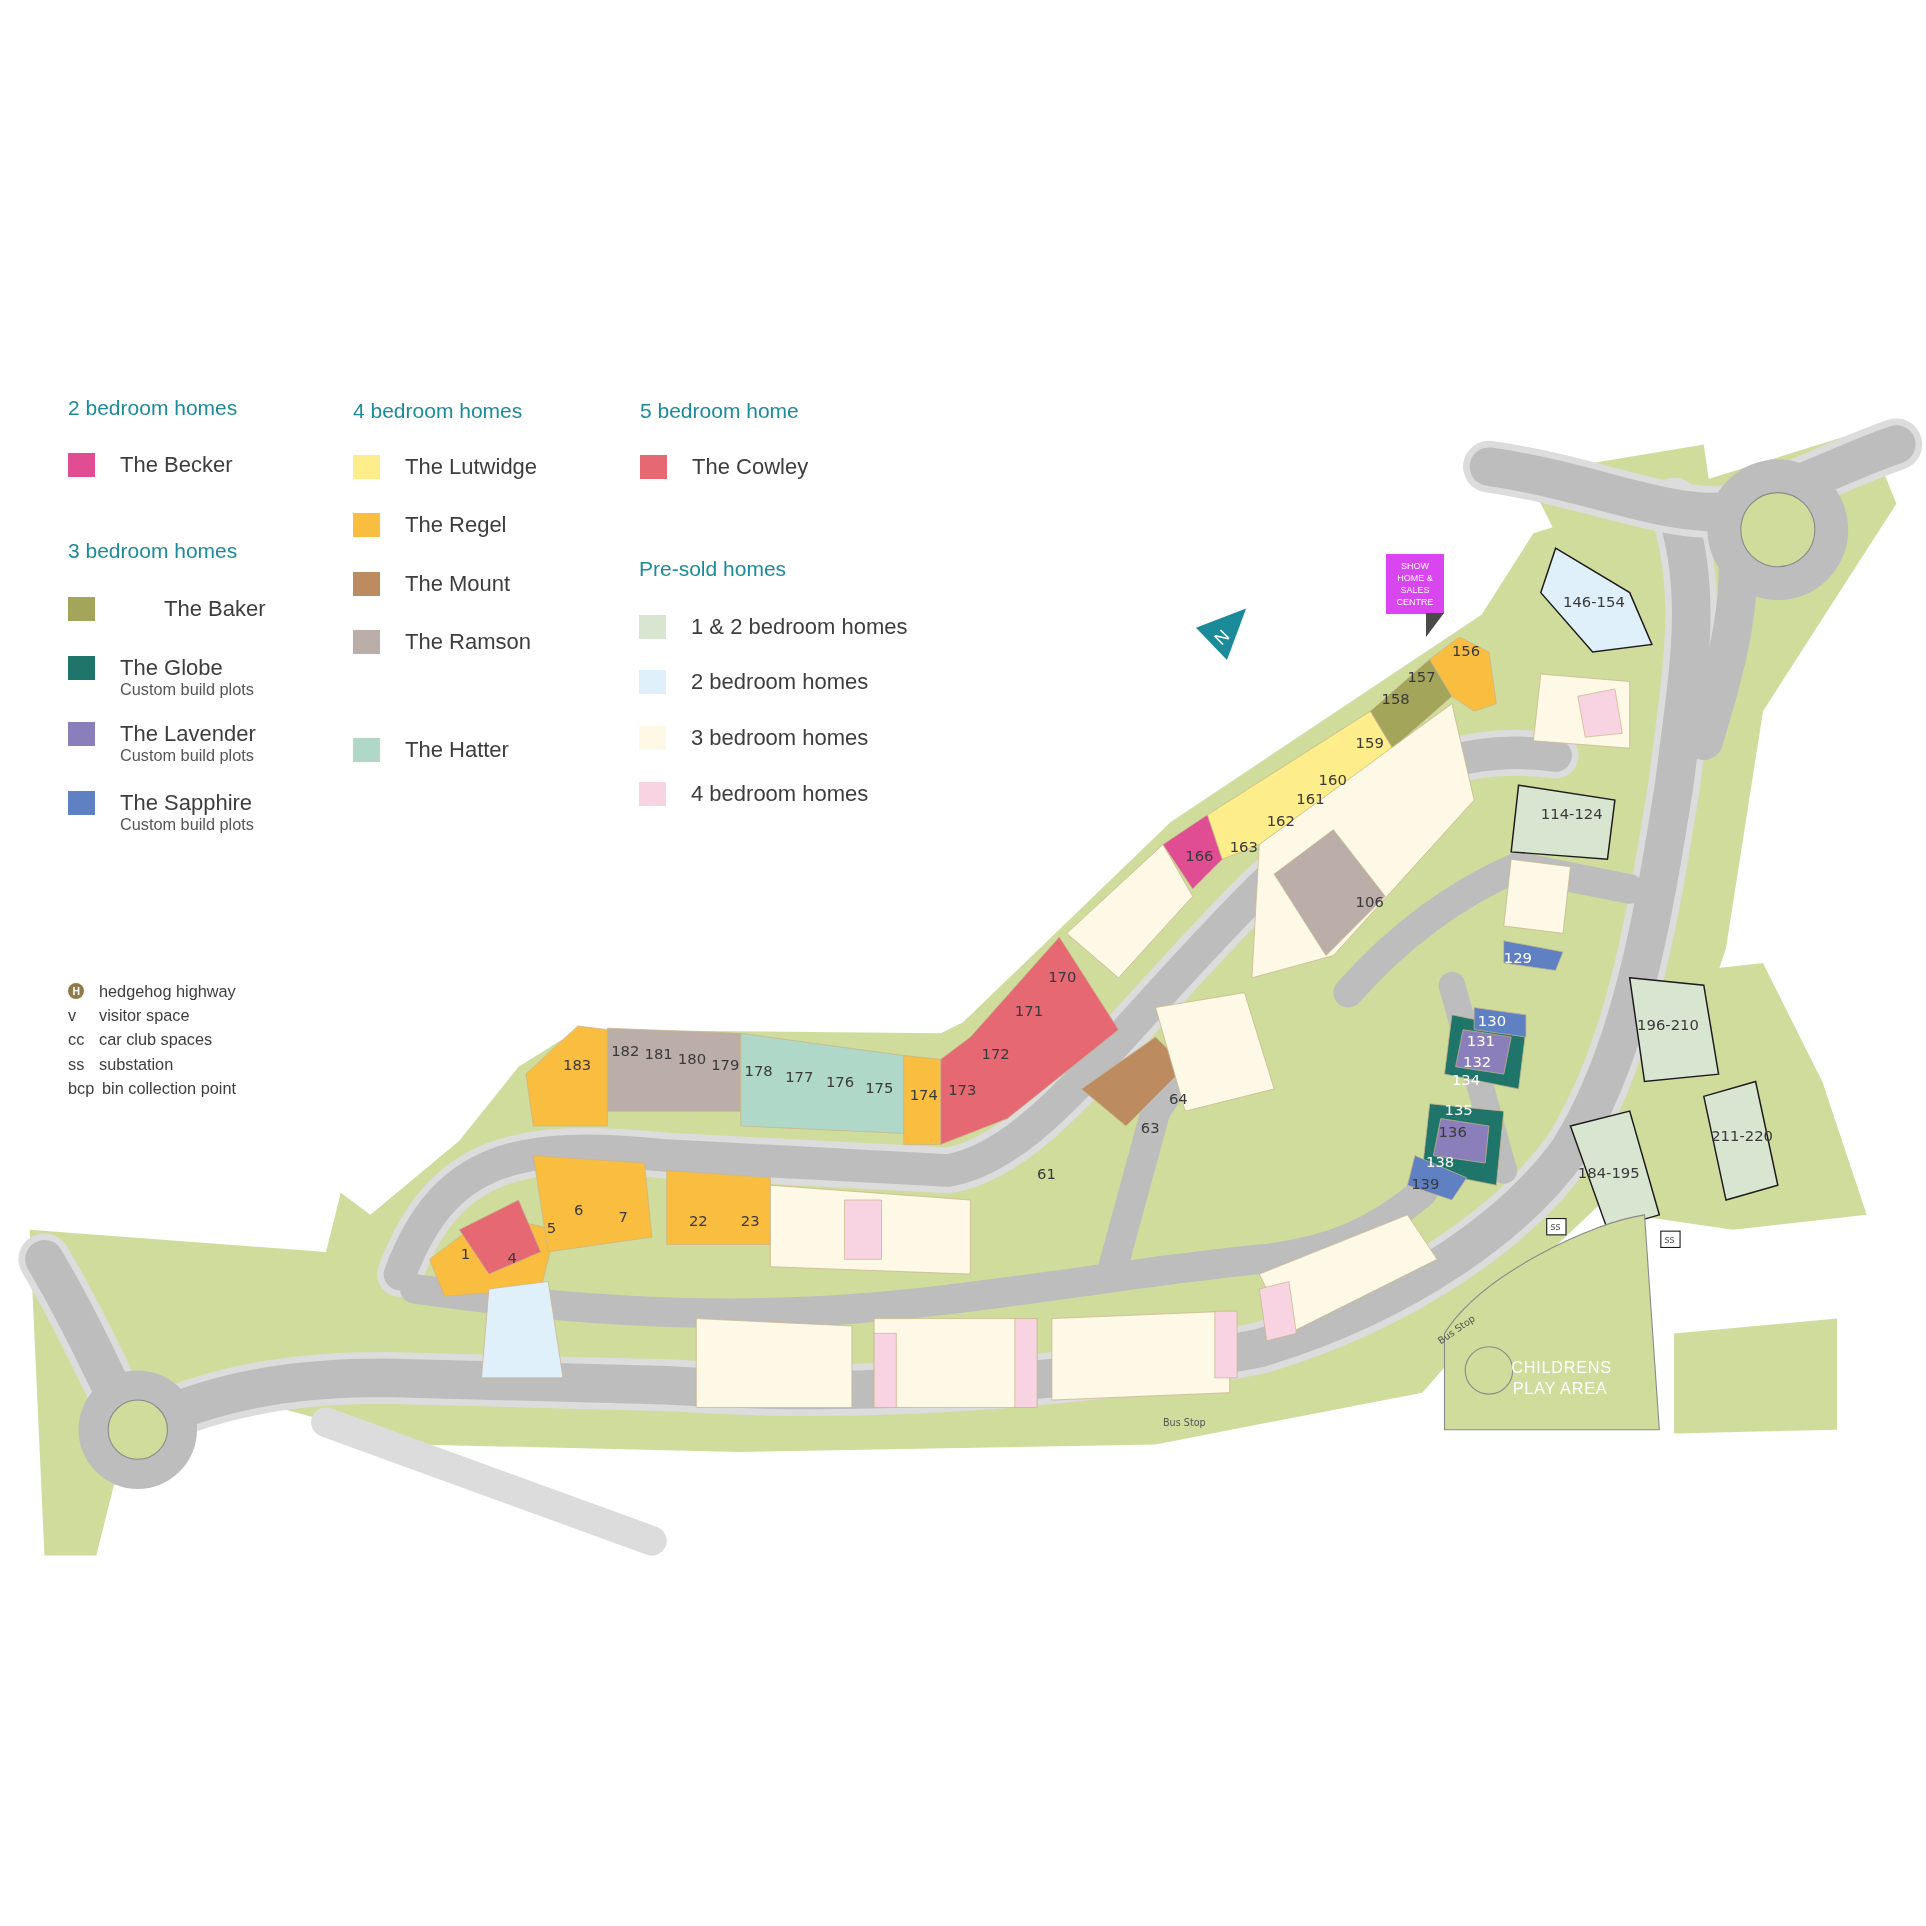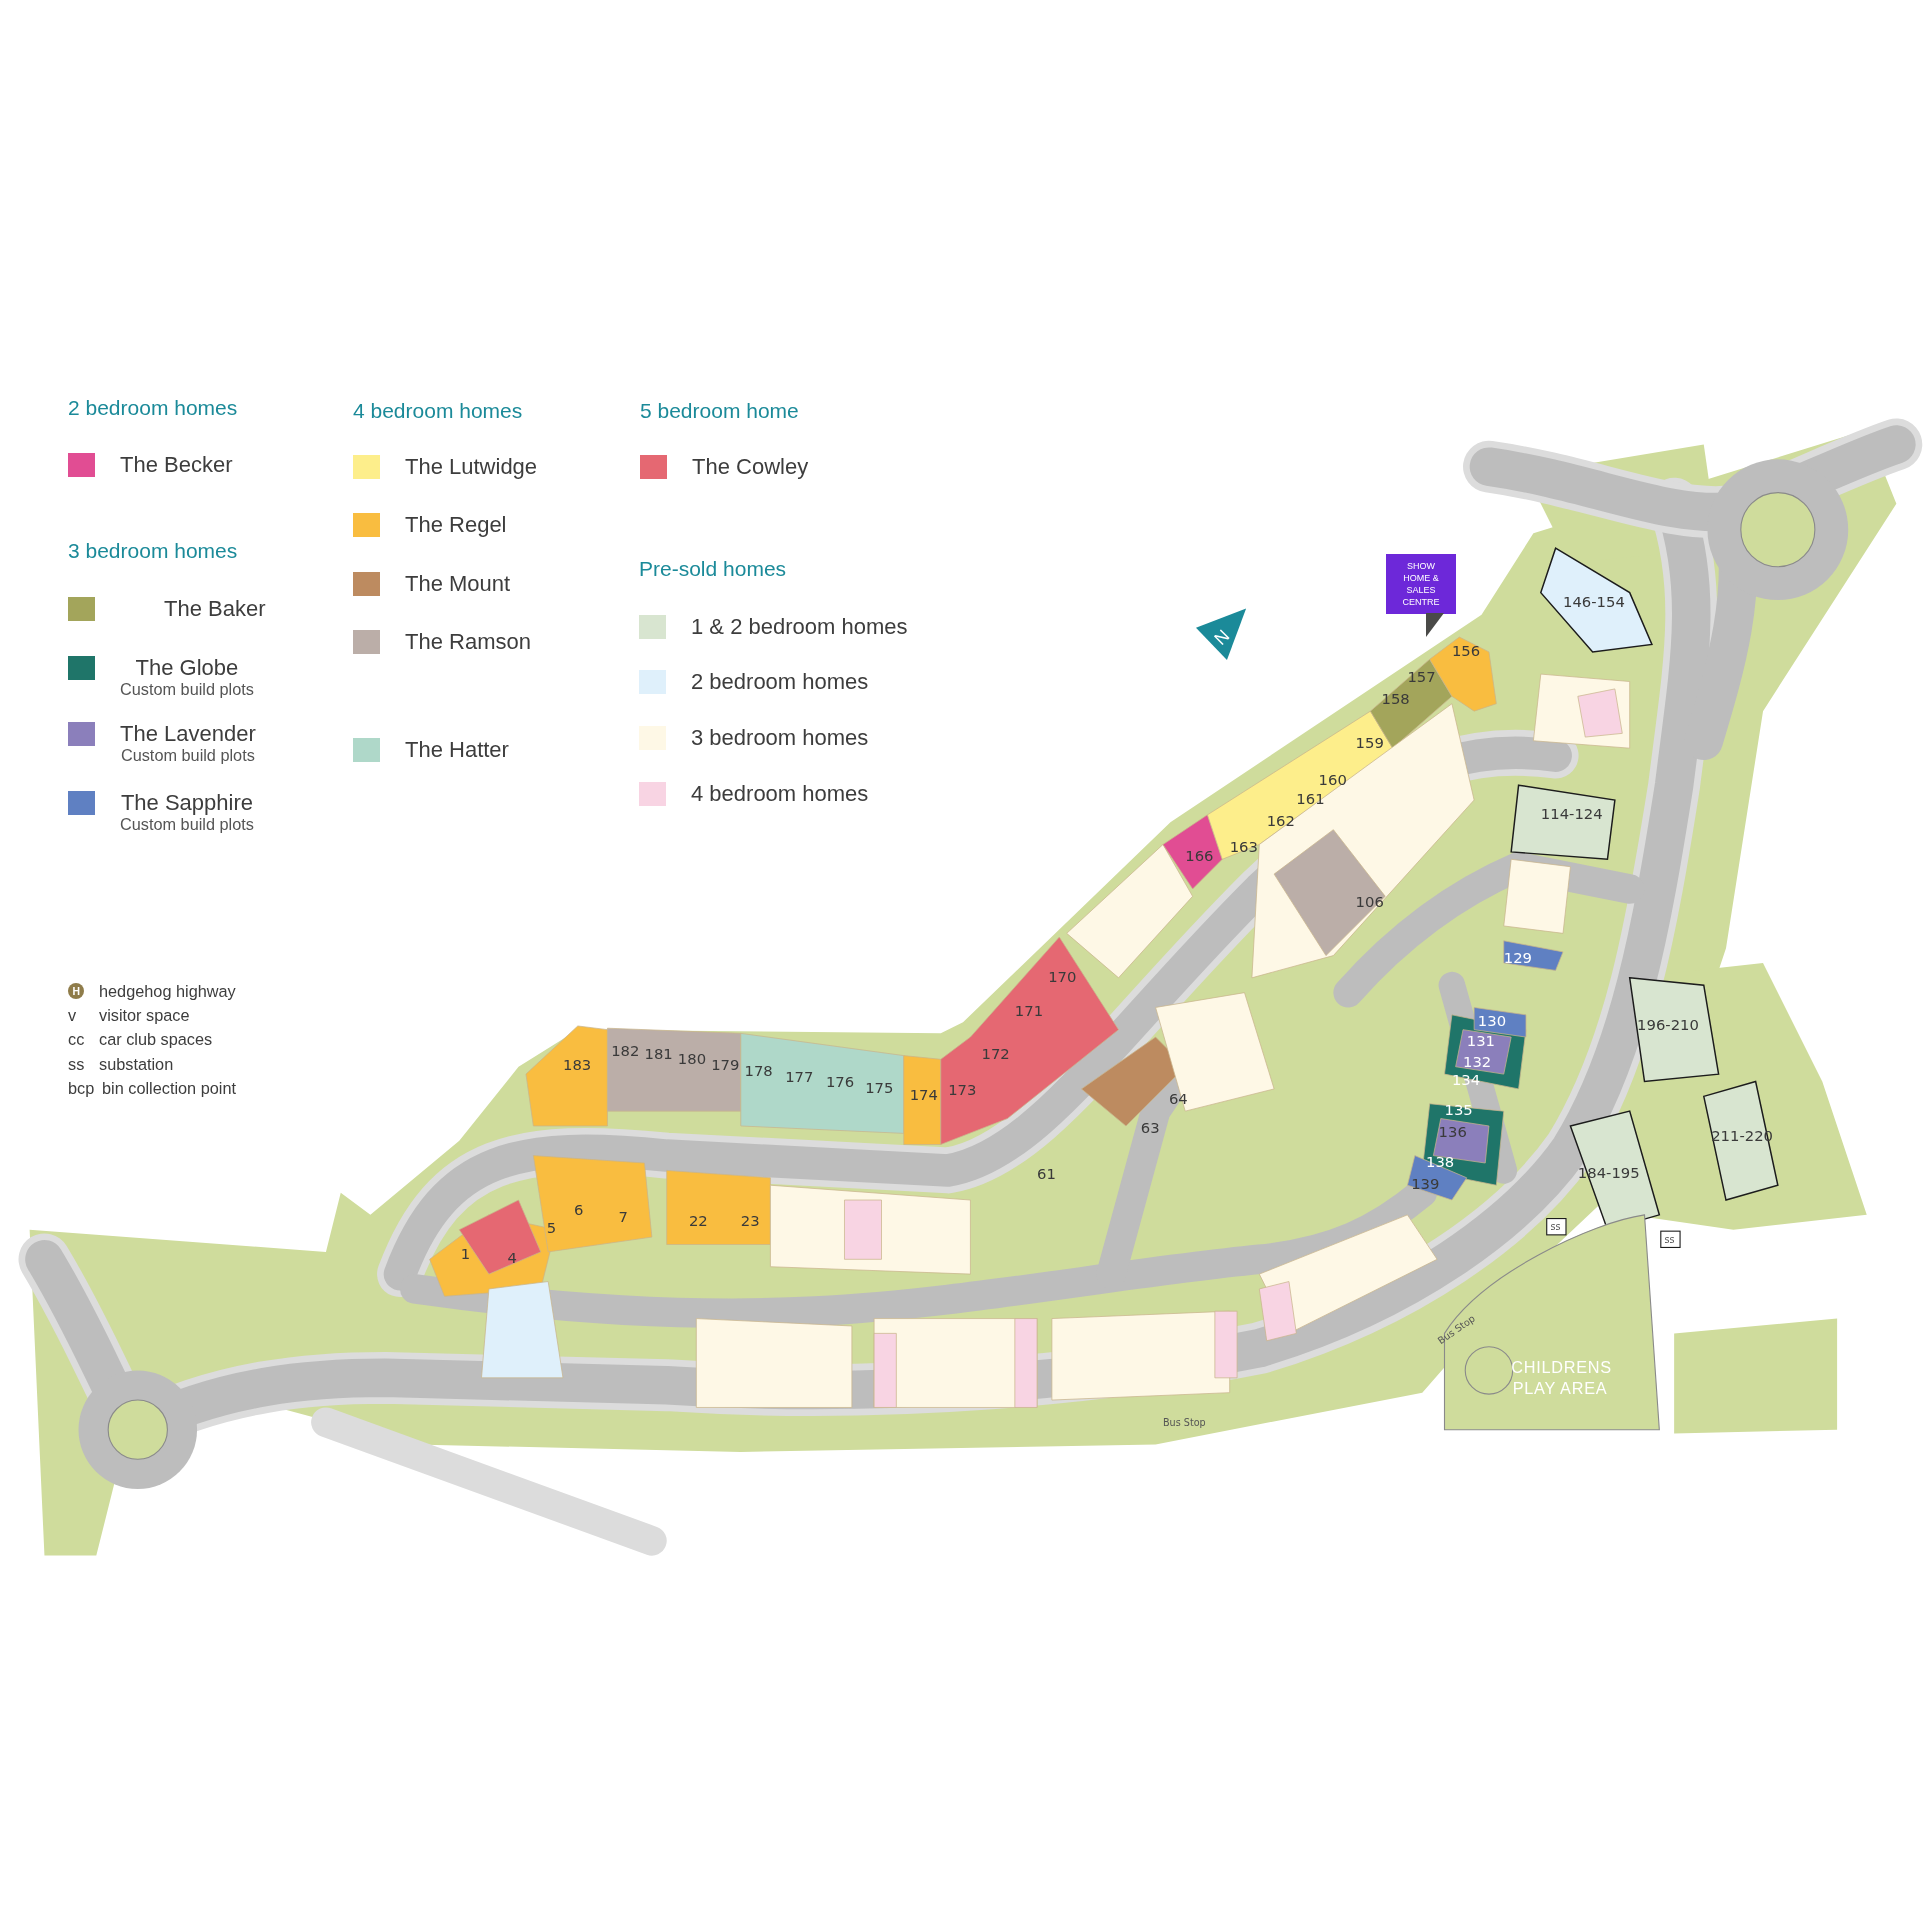--- a/index.html
+++ b/index.html
@@ -1,39 +1,39 @@
 <!DOCTYPE html>
 <html style="font-size:12px"><head>
 <meta charset="utf-8">
 <style>
   html, body { margin: 0; padding: 0; background: #ffffff; }
   body { width: 1926px; height: 1926px; position: relative; overflow: hidden;
          font-family: "Liberation Sans", "DejaVu Sans", sans-serif; color: #3f3f3f; }
 
   .legend-heading { position: absolute; color: #1b8a99; font-size: 21px; white-space: nowrap; }
-  .legend-item { position: absolute; display: flex; align-items: flex-start; white-space: nowrap; text-align: center; }
+  .legend-item { position: absolute; display: flex; align-items: flex-start; white-space: nowrap; }
   .swatch { width: 27px; height: 24.4px; flex: 0 0 auto; }
   .legend-text { margin-left: 25px; display: flex; flex-direction: column; }
   .legend-label { font-size: 22px; color: #3d3d3d; line-height: 24px; }
   .legend-sub { font-size: 16.3px; color: #555; line-height: 18px; }
 
   .key-list { position: absolute; left: 68px; top: 979px; font-size: 16.3px; color: #3d3d3d; }
   .key-row { display: flex; align-items: center; height: 24.4px; }
   .key-sym { width: 31px; display: inline-flex; align-items: center; }
   .h-badge { width: 16.3px; height: 16.3px; border-radius: 50%; background: #8f7c4a; color: #fff;
              font-size: 10.4px; font-weight: bold; display: inline-flex; align-items: center; justify-content: center; }
 
   .map { position: absolute; left: 0; top: 0; width: 1926px; height: 1926px; }
   .map svg { width: 1926px; height: 1926px; display: block; }
   .plot-label { font-family: "DejaVu Sans", sans-serif; font-size: 20px; fill: #3a3a3a; }
   .plot-label-w { font-family: "DejaVu Sans", sans-serif; font-size: 20px; fill: #ffffff; }
   .park-label { font-family: "Liberation Sans", sans-serif; font-size: 22px; fill: #ffffff; letter-spacing: 1px; }
   .small-label { font-family: "DejaVu Sans", sans-serif; font-size: 13px; fill: #555; }
 
-  .callout { position: absolute; left: 1386px; top: 554px; width: 70px; background: #6d28d9; color: #fff;
+  .callout { position: absolute; left: 1386px; top: 554px; width: 58px; background: #d946ef; color: #fff;
              font-size: 9px; text-align: center; line-height: 12px; padding: 6px 0; }
   .callout-tail { position: absolute; left: 1426px; top: 613px; width: 0; height: 0;
                   border-left: 0 solid transparent; border-right: 18px solid transparent; border-top: 24px solid #4a4a48; }
 
   .compass { position: absolute; left: 1193px; top: 607px; width: 62px; height: 59px; }
 
   .disclaimer { position: absolute; left: 59px; top: 1845px; width: 1704px; font-size: 15.6px; color: #4a4a4a; line-height: 25px; }
 </style>
 </head>
 <body>

